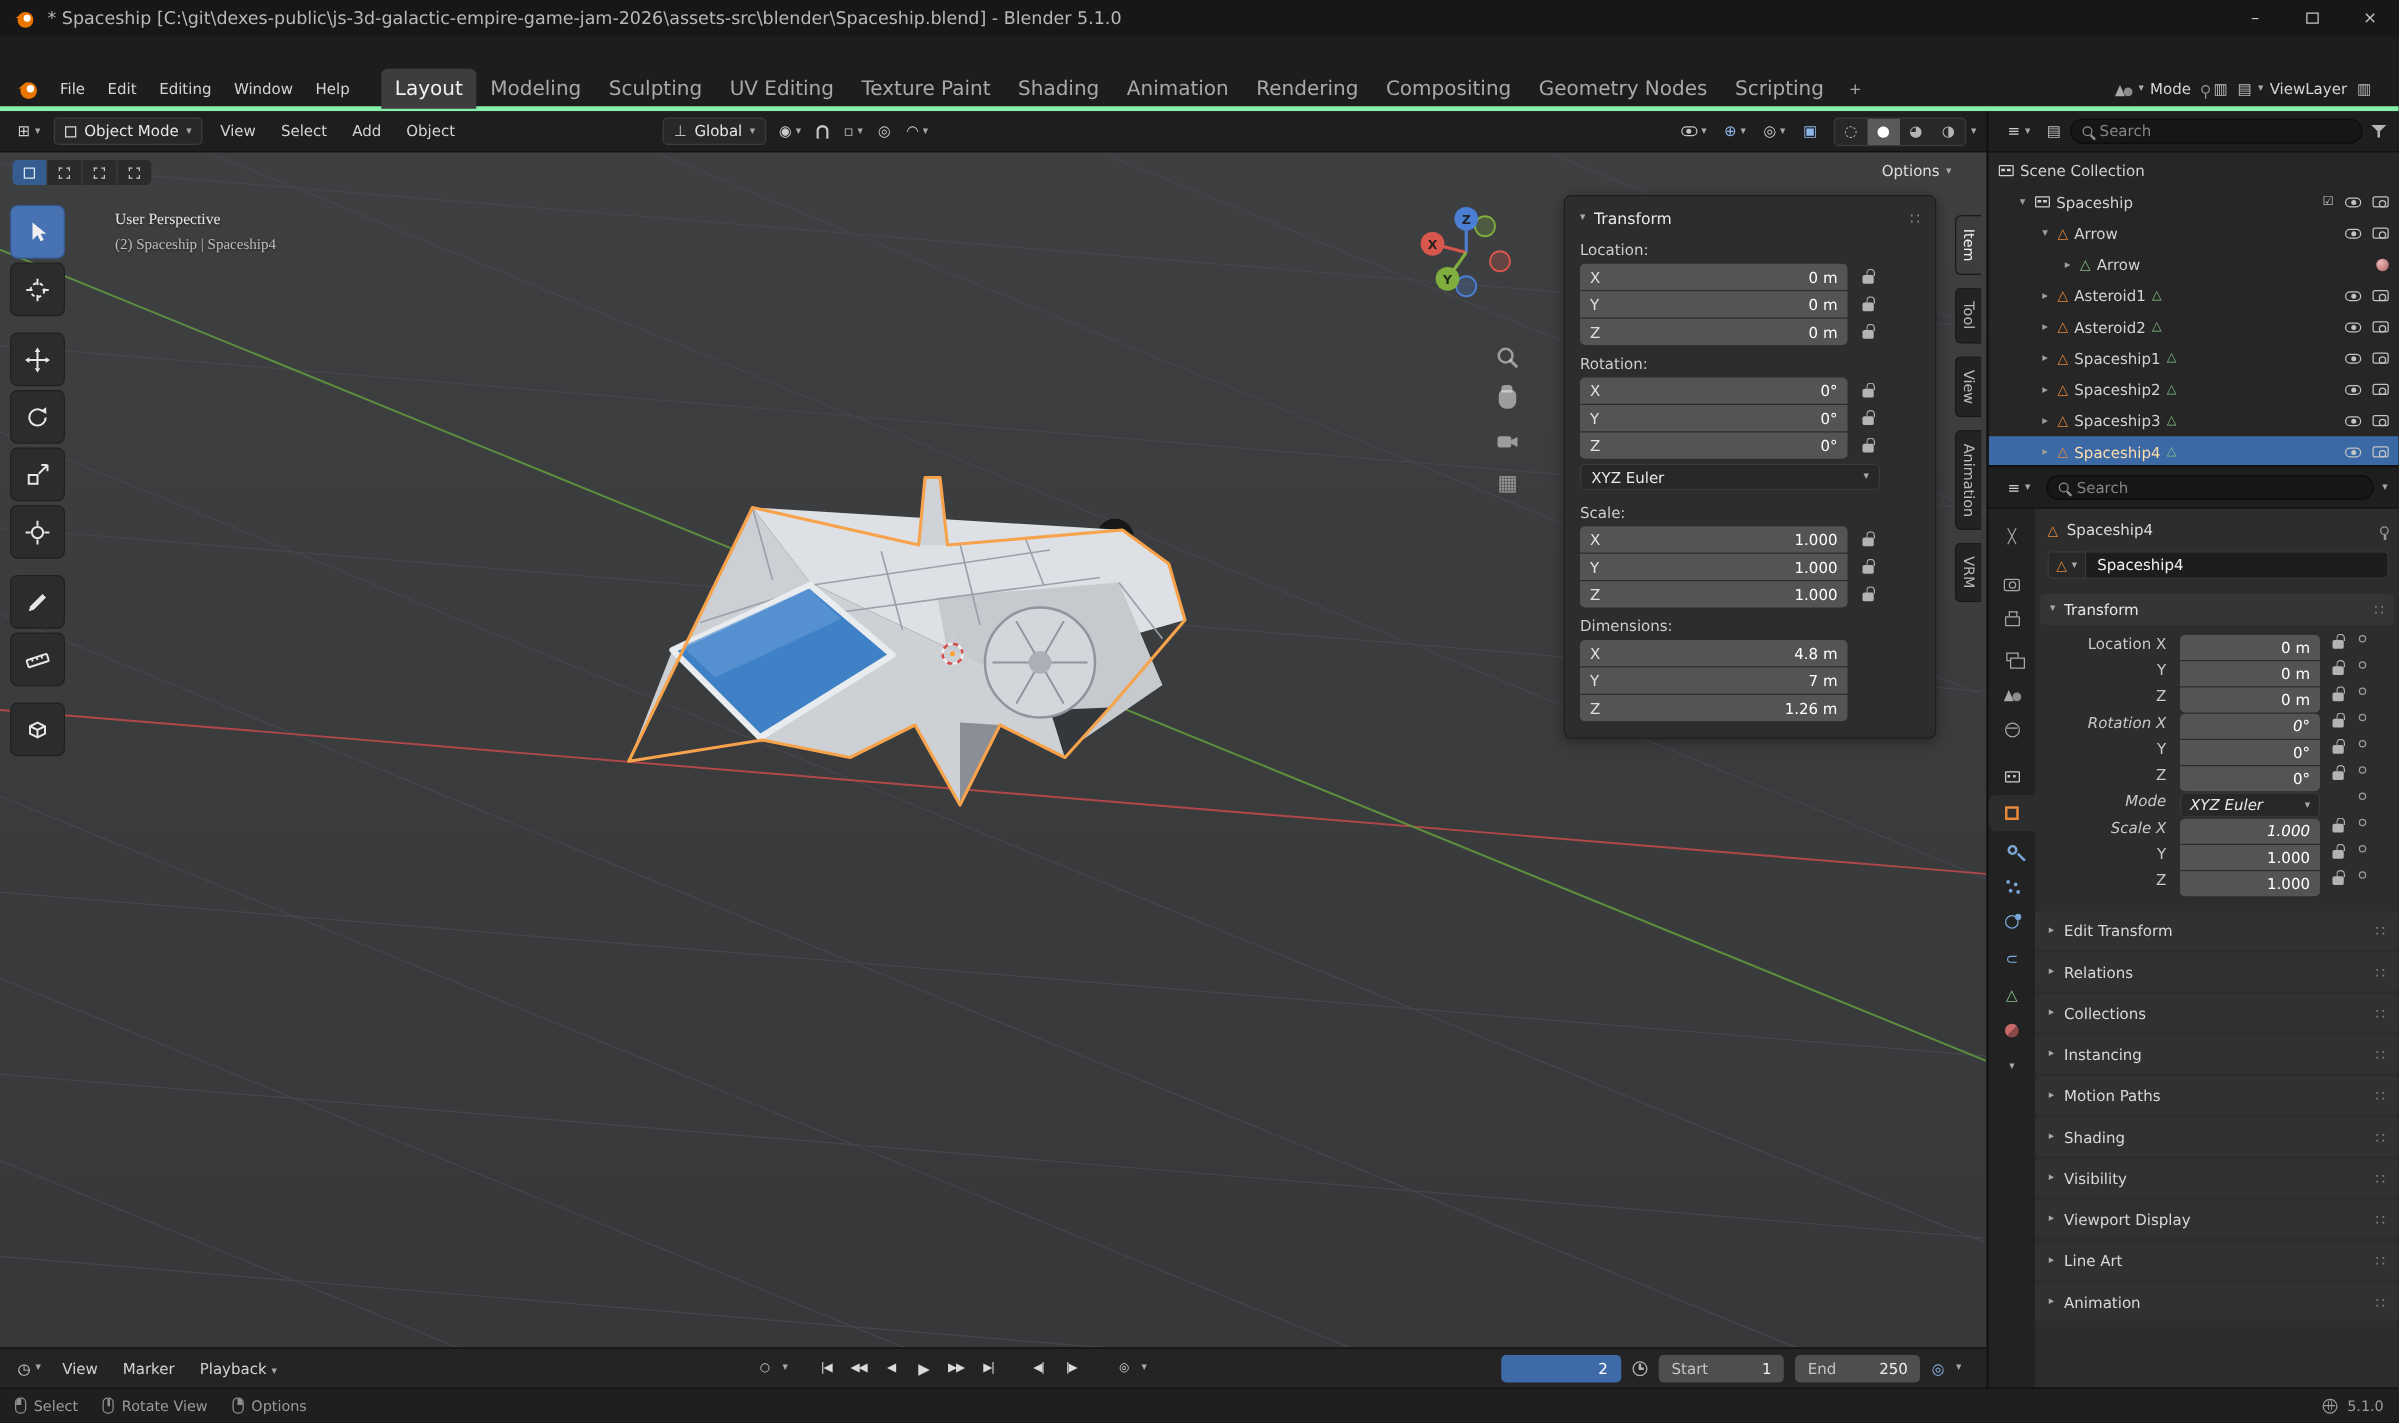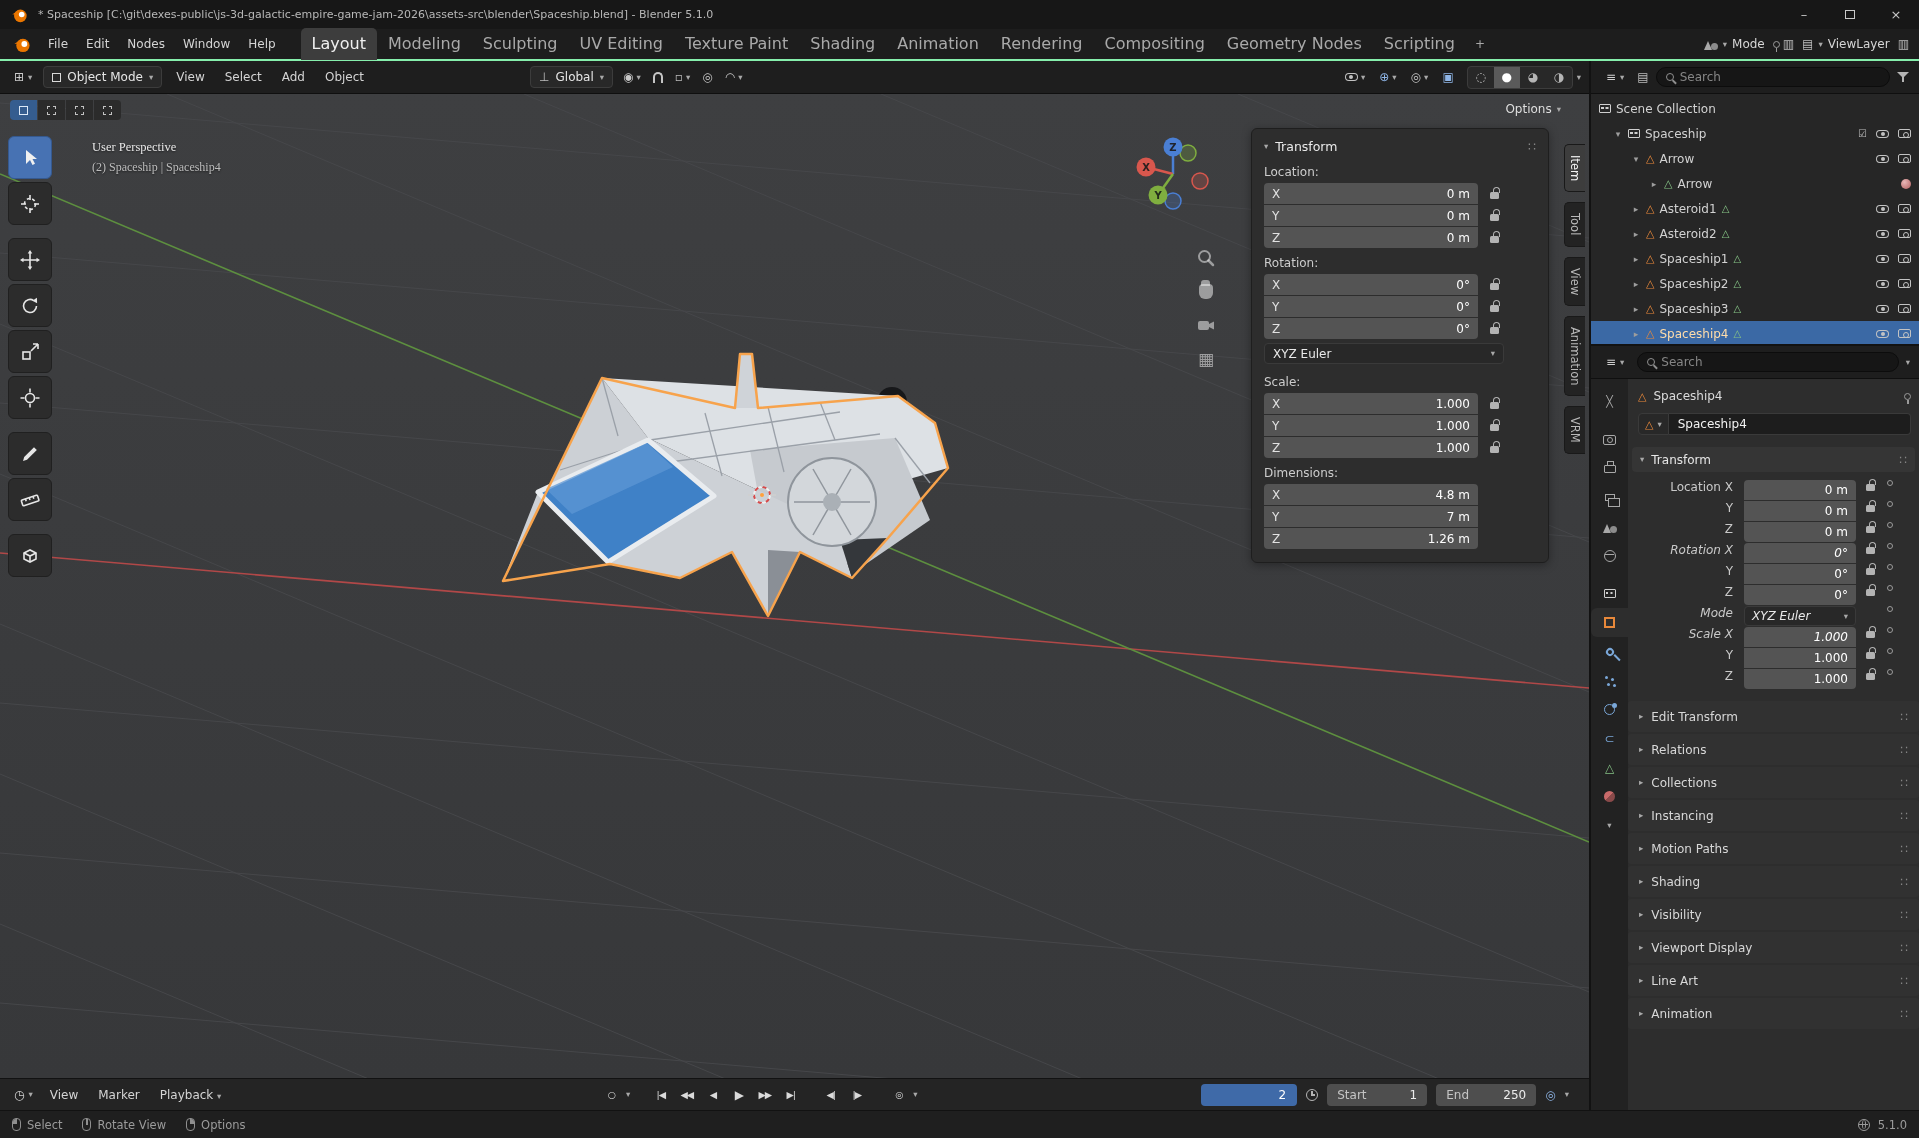--- a/index.html
+++ b/index.html
@@ -3,27 +3,27 @@
 <meta charset="utf-8">
 <style>
   * { margin:0; padding:0; box-sizing:border-box; }
   html,body { width:1919px; height:1138px; overflow:hidden; }
   body { font-family:"DejaVu Sans","Liberation Sans",sans-serif; font-size:12px; color:#cfcfcf; background:#1d1d1d; }
   .app { width:100%; height:100%; display:flex; flex-direction:column; }
 
   
   .titlebar { height:29px; background:#171717; display:flex; align-items:center; padding-left:10px; flex:0 0 auto; }
   .titlebar .logo { width:18px; height:18px; margin-right:10px; }
-  .titlebar .title { color:#b8b8b8; font-size:11px; flex:1; white-space:nowrap; overflow:hidden; }
+  .titlebar .title { color:#b8b8b8; font-size:14px; flex:1; white-space:nowrap; overflow:hidden; }
   .win-controls { display:flex; height:100%; }
   .win-btn { width:46px; display:flex; align-items:center; justify-content:center; color:#c9c9c9; font-size:13px; }
   .maxbox { width:10px; height:9px; border:1px solid #c9c9c9; display:inline-block; }
 
   
-  .menubar { height:32px; background:#1d1d1d; display:flex; align-items:center; padding:0 10px 0 6px; border-bottom:2px solid #86efac; flex:0 0 auto; }
+  .menubar { height:32px; background:#1d1d1d; display:flex; align-items:center; padding:0 22px 0 6px; border-bottom:4px solid #86efac; flex:0 0 auto;margin-top:28px; }
   .mb-logo { width:19px; height:19px; margin:0 8px 0 6px; }
   .menu-item { padding:4px 9px; color:#d4d4d4; border-radius:4px; }
   .workspaces { display:flex; align-items:center; margin-left:16px; }
   .ws-tab { padding:6px 11px 7px; color:#a9a9a9; font-size:16px; border-radius:5px 5px 0 0; white-space:nowrap; }
   .ws-tab.active { background:#3d3d3d; color:#f0f0f0; }
   .ws-add { padding:6px 9px; color:#a9a9a9; }
   .mb-right { margin-left:auto; display:flex; align-items:center; gap:3px; }
   .mb-widget { display:flex; align-items:center; gap:5px; padding:3px 5px; color:#d6d6d6; }
   .chev { font-size:8.5px; color:#a9a9a9; line-height:1; }
 
@@ -236,21 +236,21 @@
   </header>
 
   <nav class="menubar">
     <svg class="mb-logo" viewBox="0 0 20 20">
         <path d="M2.5,9.5 L9.5,4.5 L12,8.5 Z" fill="#ea7600"></path>
         <circle cx="11.5" cy="11" r="7" fill="#ea7600"></circle>
         <circle cx="13" cy="9.5" r="3.1" fill="#ffffff"></circle>
       </svg>
     <span class="menu-item">File</span>
     <span class="menu-item">Edit</span>
-    <span class="menu-item">Nodes</span>
+    <span class="menu-item">Editing</span>
     <span class="menu-item">Window</span>
     <span class="menu-item">Help</span>
     <div class="workspaces">
       <span class="ws-tab active">Layout</span>
       <span class="ws-tab">Modeling</span>
       <span class="ws-tab">Sculpting</span>
       <span class="ws-tab">UV Editing</span>
       <span class="ws-tab">Texture Paint</span>
       <span class="ws-tab">Shading</span>
       <span class="ws-tab">Animation</span>

